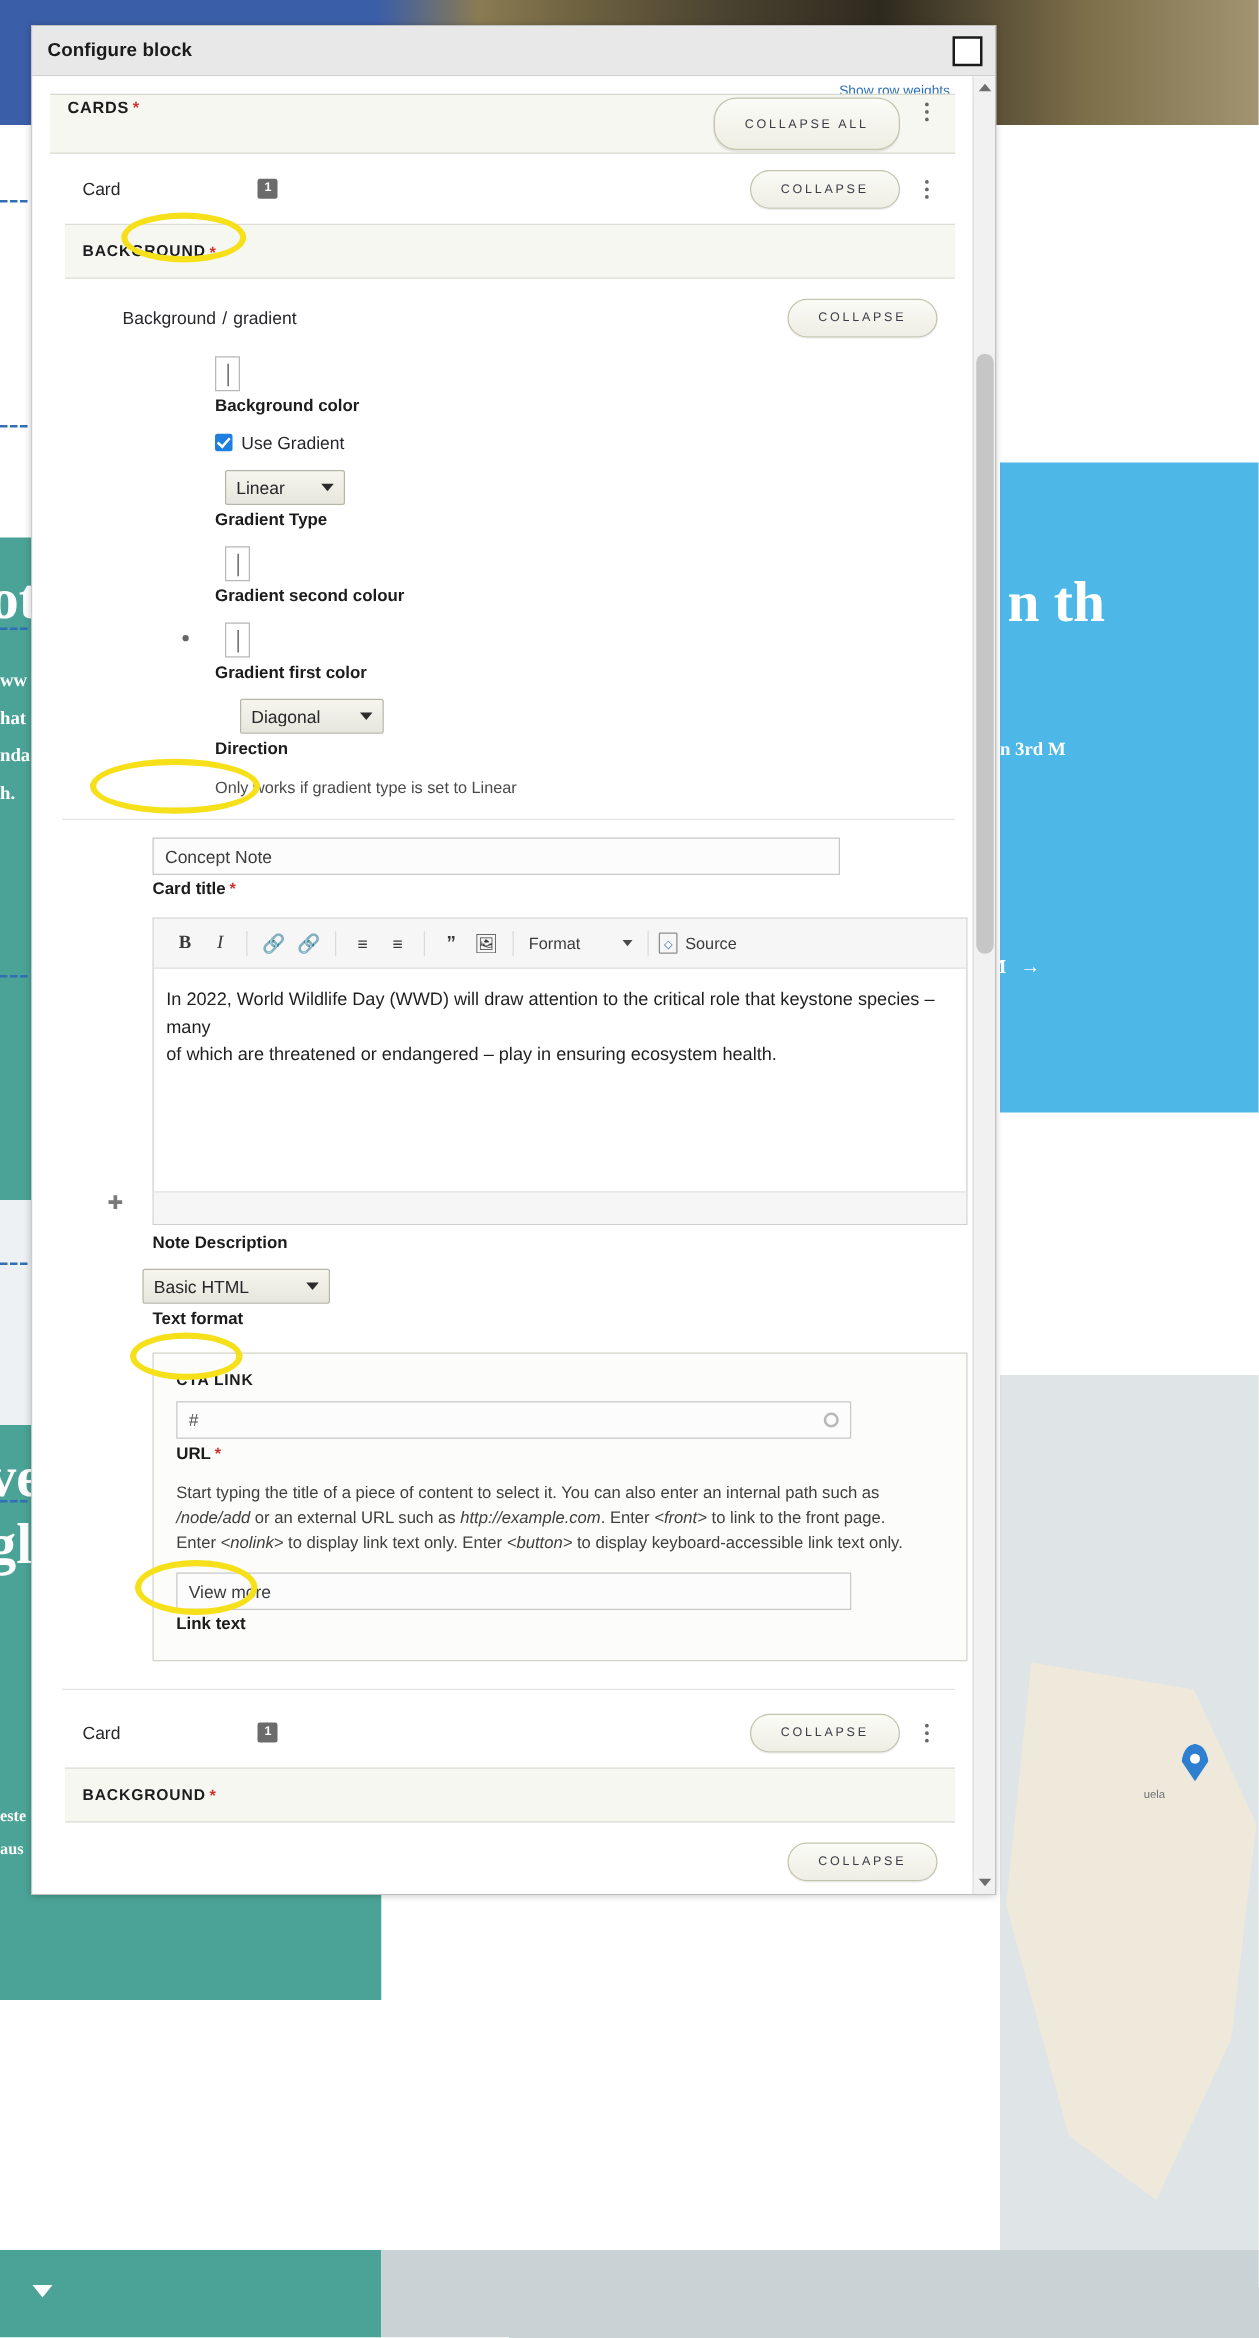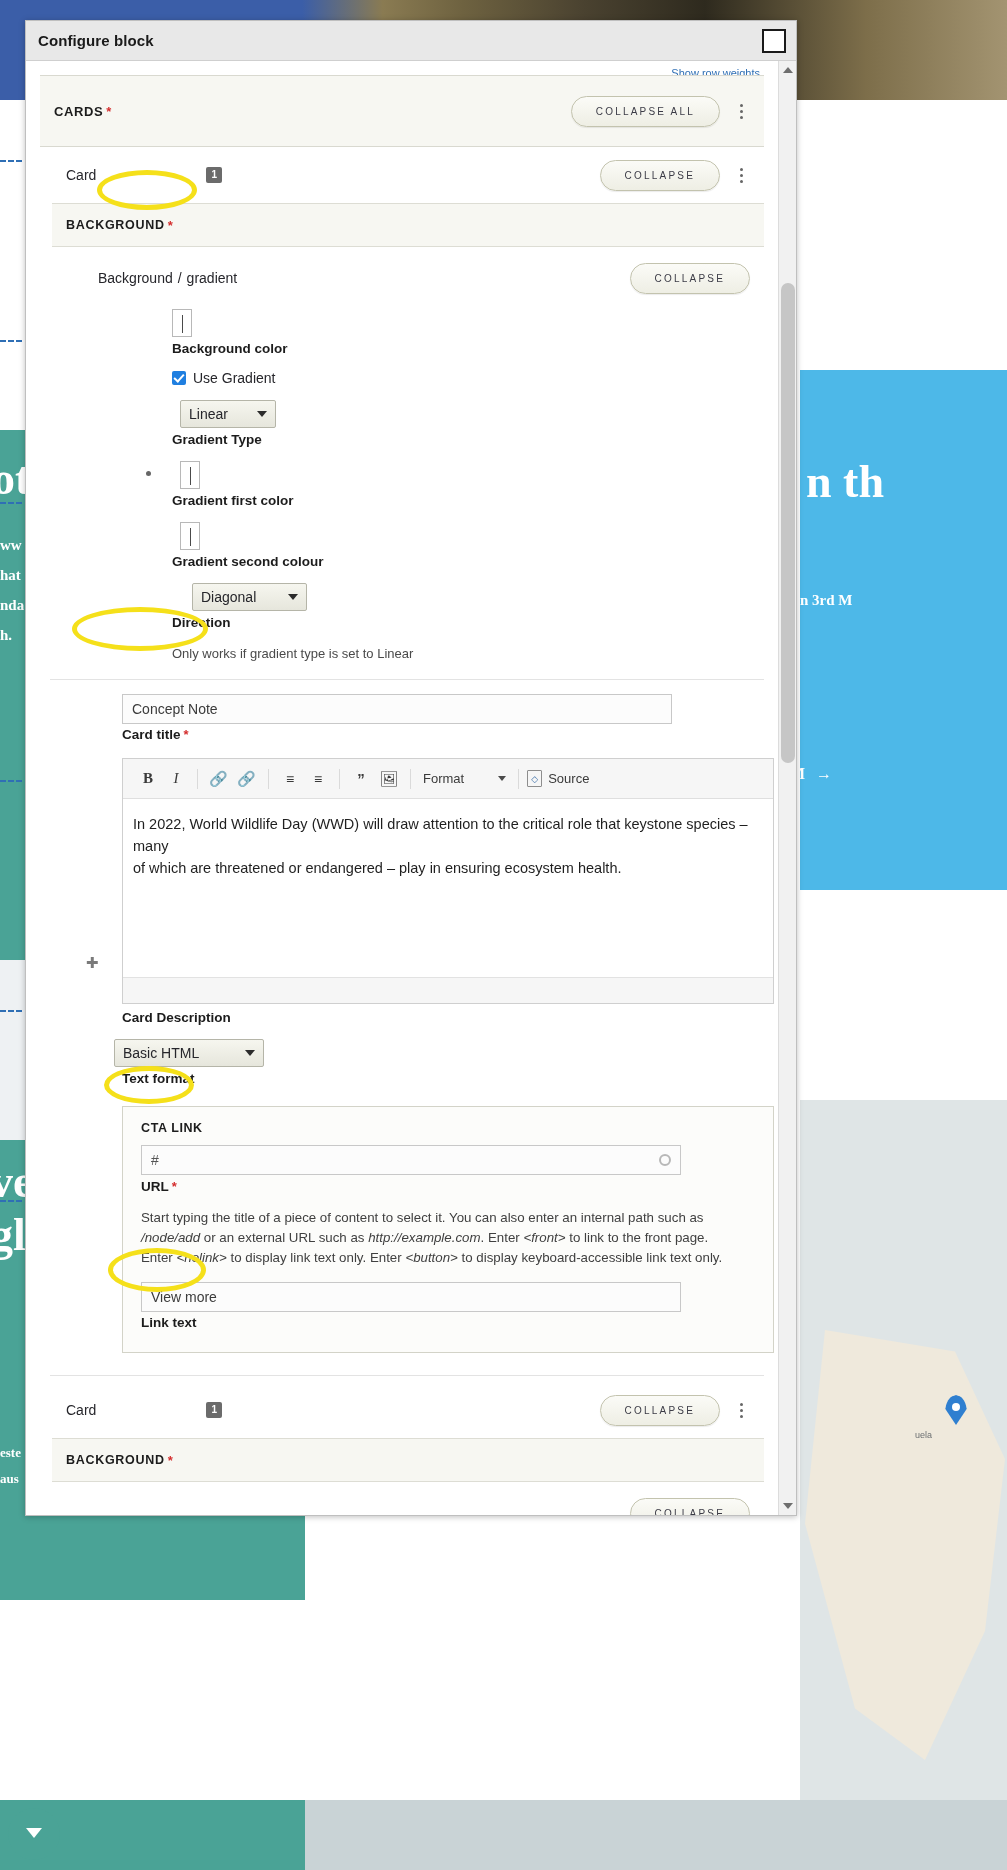--- a/index.html
+++ b/index.html
@@ -141,21 +141,21 @@
     font-size:11px; color:#2f6fb5; text-decoration:underline;
     white-space:nowrap; overflow:hidden; height:10px;
   }
 
   
   .cards-header {
     margin:14px 14px 0 14px;
     background:#f7f7f2;
     border-top:1px solid #d9d9d0;
     border-bottom:1px solid #d9d9d0;
-    height:72px; display:flex; align-items:center; padding:2px 14px;
+    height:48px; display:flex; padding:2px 14px;
     position:relative;
   }
   .cards-title {
     font-size:13px; font-weight:bold; letter-spacing:0.6px;
     color:#1c1c1c; text-transform:uppercase;
   }
   .req-star { color:#d42d2d; font-size:13px; margin-left:3px; font-weight:bold; }
 
   .btn-pill {
     border:1px solid #c3c3ae;
@@ -439,29 +439,29 @@
           <div style="margin-top:14px; margin-left:8px;">
             <span class="sel-wrap">
               <select class="sel" style="width:96px">
                 <option>Linear</option>
               </select>
               <span class="caret"></span>
             </span>
             <div class="flabel" style="margin-left:-8px">Gradient Type</div>
           </div>
 
+          <div style="margin-top:14px;">
+            <div class="color-swatch" style="margin-left:8px"></div>
+            <div class="flabel">Gradient second colour</div>
+          </div>
+
           <div style="position:relative; margin-top:14px;">
             <span class="bullet-dot" style="left:-26px; top:10px;"></span>
             <div class="color-swatch" style="margin-left:8px"></div>
             <div class="flabel">Gradient first color</div>
-          </div>
-
-          <div style="margin-top:14px;">
-            <div class="color-swatch" style="margin-left:8px"></div>
-            <div class="flabel">Gradient second colour</div>
           </div>
 
           <div style="margin-top:14px; margin-left:20px;">
             <span class="sel-wrap">
               <select class="sel" style="width:115px">
                 <option>Diagonal</option>
               </select>
               <span class="caret"></span>
             </span>
             <div class="flabel" style="margin-left:-20px">Direction</div>
@@ -504,21 +504,21 @@
               <span>Source</span>
             </span>
           </div>
           <div class="ck-body">
             <div>In 2022, World Wildlife Day (WWD) will draw attention to the critical role that keystone species – many</div>
             <div>of which are threatened or endangered – play in ensuring ecosystem health.</div>
           </div>
           <div class="ck-footer"></div>
         </div>
 
-        <div class="below-ck-label flabel">Card Description</div>
+        <div class="below-ck-label flabel">Note Description</div>
 
 
         <div class="sel-wrap-left">
           <span class="sel-wrap">
             <select class="sel" style="width:150px">
               <option>Basic HTML</option>
             </select>
             <span class="caret"></span>
           </span>
           <div class="flabel" style="margin-left:8px">Text format</div>

